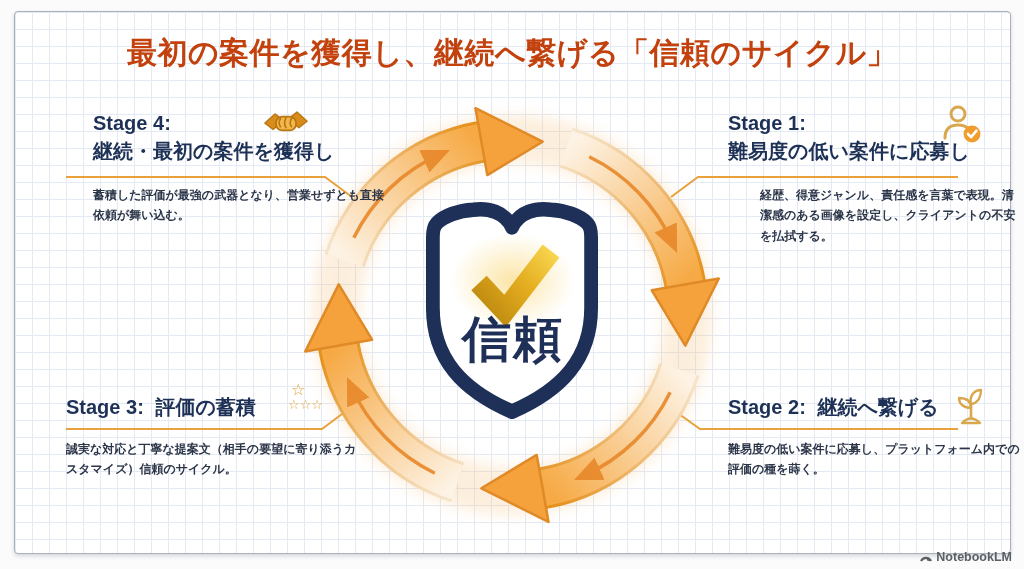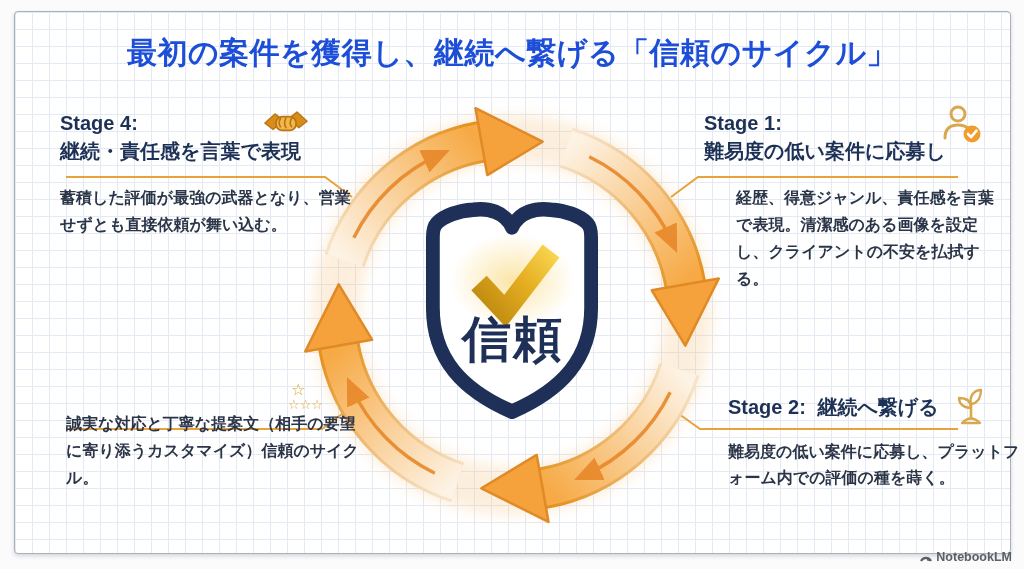--- a/index.html
+++ b/index.html
@@ -14,37 +14,37 @@
     background-image:
       linear-gradient(#e4eaf3 1px, transparent 1px),
       linear-gradient(90deg, #e4eaf3 1px, transparent 1px);
     background-size:17px 17px;
     border:1px solid #a9b0ba;
     border-radius:4px;
     box-shadow:0 2px 4px rgba(40,50,70,.18);
   }
   .main-title{
     position:absolute;left:0;top:33px;width:1024px;text-align:center;
-    font-size:30px;font-weight:800;color:#1d4ed8;letter-spacing:.5px;
+    font-size:30px;font-weight:800;color:#c2410c;letter-spacing:.5px;
   }
   .diagram-svg{position:absolute;left:0;top:0;pointer-events:none;}
   .stage{position:absolute;}
   .stage-title{font-size:20px;font-weight:800;color:#1d3156;line-height:1.38;}
   .two-line .stage-label{display:block;}
   .one-line .stage-label{margin-right:6px;}
   .stage-body{
-    margin:0;font-size:16px;font-weight:600;color:#2b3548;line-height:1.68;
-  }
-  .stage1{left:704px;top:110px;width:292px;}
+    margin:0;font-size:12px;font-weight:600;color:#2b3548;line-height:1.68;
+  }
+  .stage1{left:728px;top:110px;width:292px;}
   .stage1 .stage-body{margin-top:20px;margin-left:32px;}
   .stage2{left:728px;top:394px;width:300px;}
   .stage2 .stage-body{margin-top:17px;}
   .stage3{left:66px;top:394px;width:300px;}
   .stage3 .stage-body{margin-top:17px;}
-  .stage4{left:60px;top:110px;width:300px;}
+  .stage4{left:66px;top:110px;width:300px;padding-left:27px;}
   .stage4 .stage-body{margin-top:20px;}
   .corner-icon{position:absolute;}
   .stars-icon{
     position:absolute;left:288px;top:382px;width:56px;
     color:#dfa335;line-height:1;text-align:left;
   }
   .stars-icon .r1{font-size:16px;padding-left:3px;}
   .stars-icon .r2{font-size:13px;letter-spacing:0px;}
   .footer{
     position:absolute;right:12px;top:550px;display:flex;align-items:center;gap:3px;
@@ -159,27 +159,31 @@
 
 <div class="stage stage2 one-line">
   <div class="stage-title">
     <span class="stage-label">Stage 2:</span>
     <span class="stage-name">継続へ繋げる</span>
   </div>
   <p class="stage-body">難易度の低い案件に応募し、プラットフォーム内での評価の種を蒔く。</p>
 </div>
 
 <div class="stage stage3 one-line">
+  <div class="stage-title">
+    <span class="stage-label">Stage 3:</span>
+    <span class="stage-name">評価の蓄積</span>
+  </div>
   <p class="stage-body">誠実な対応と丁寧な提案文（相手の要望に寄り添うカスタマイズ）信頼のサイクル。</p>
 </div>
 
 <div class="stage stage4 two-line">
   <div class="stage-title">
     <span class="stage-label">Stage 4:</span>
-    <span class="stage-name">継続・責任感を言葉で表現</span>
+    <span class="stage-name">継続・最初の案件を獲得し</span>
   </div>
   <p class="stage-body">蓄積した評価が最強の武器となり、営業せずとも直接依頼が舞い込む。</p>
 </div>
 
 <svg class="corner-icon" style="left:264px;top:106px" width="44" height="36" viewBox="0 0 48 36">
   <polygon points="1,17 12,7 21,14 10,24" fill="#d88c1a" stroke="#b97714" stroke-width="1.5" stroke-linejoin="round"></polygon>
   <polygon points="47,15 36,5 27,12 38,22" fill="#d88c1a" stroke="#b97714" stroke-width="1.5" stroke-linejoin="round"></polygon>
   <rect x="13" y="10" width="22" height="15" rx="7" fill="#f3b64b" stroke="#b97714" stroke-width="2"></rect>
   <path d="M18,12 q-3,5 0,9 M24,11 q-3,6 0,11 M30,12 q-3,5 0,9" fill="none" stroke="#b97714" stroke-width="1.8" stroke-linecap="round"></path>
 </svg>

